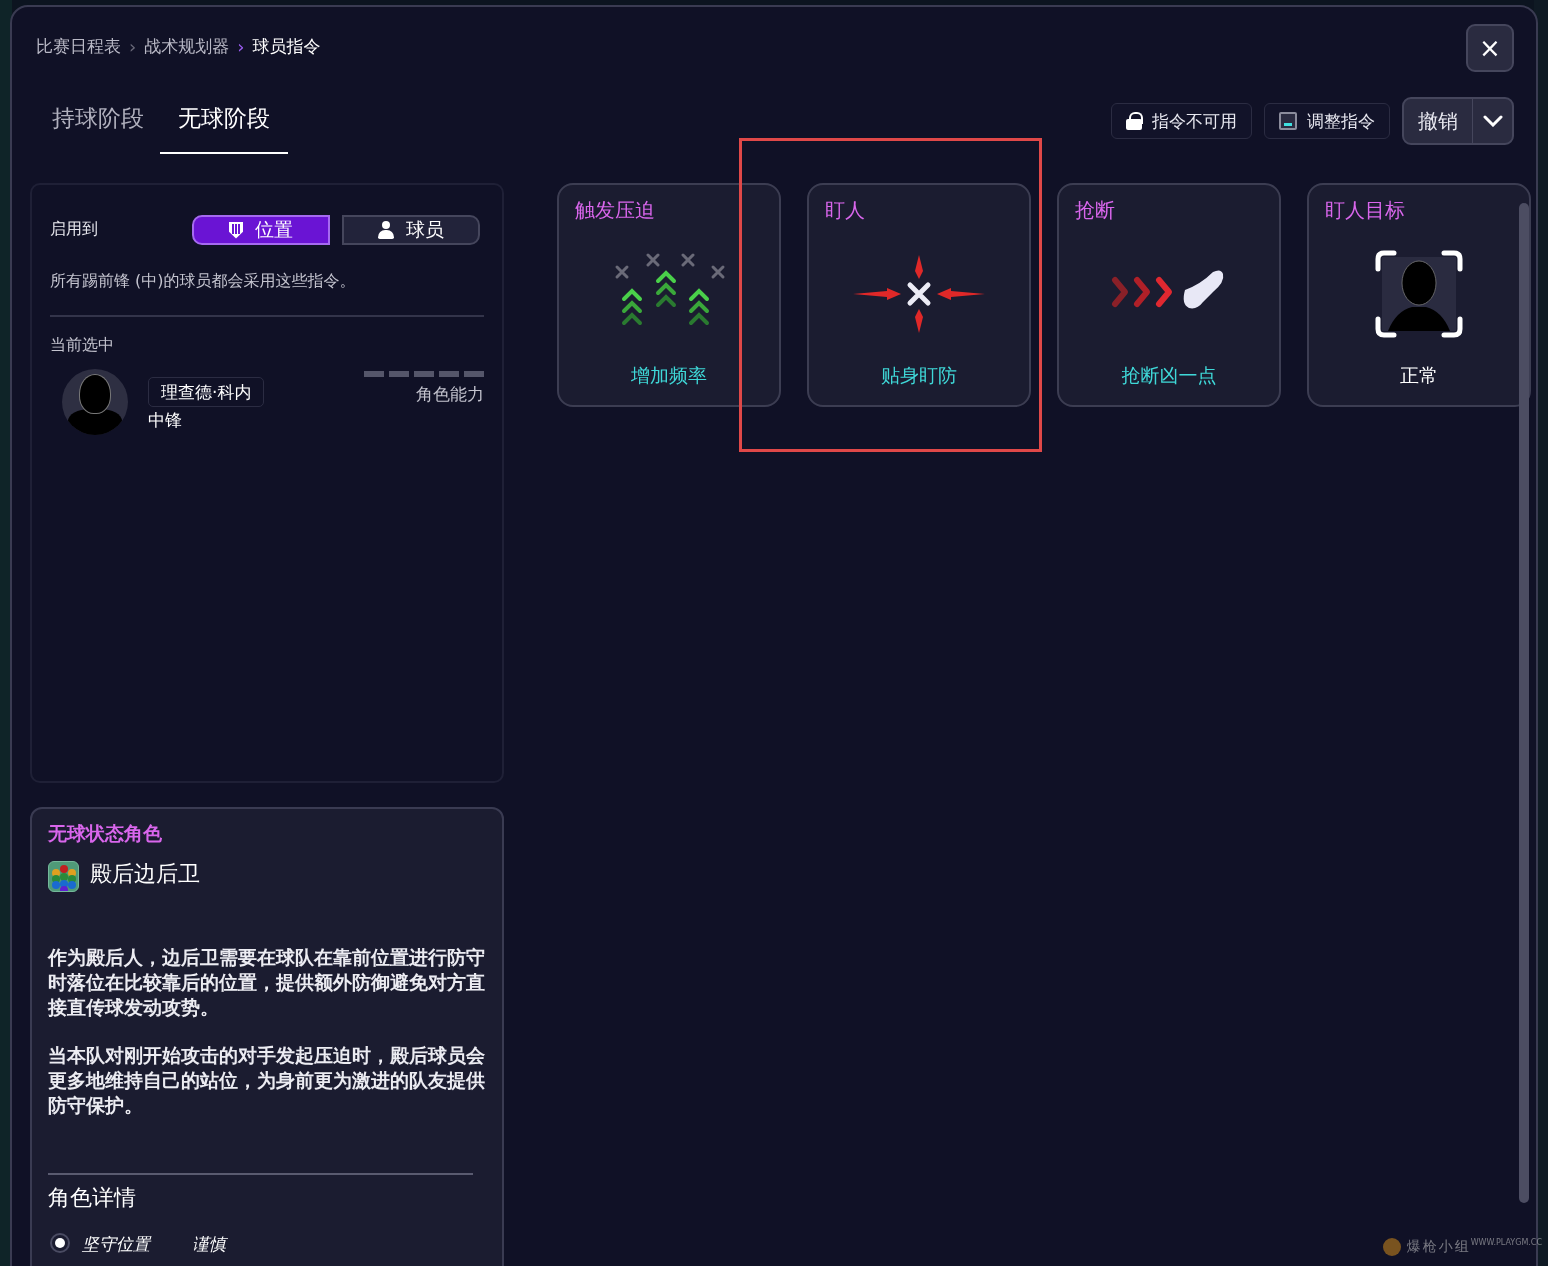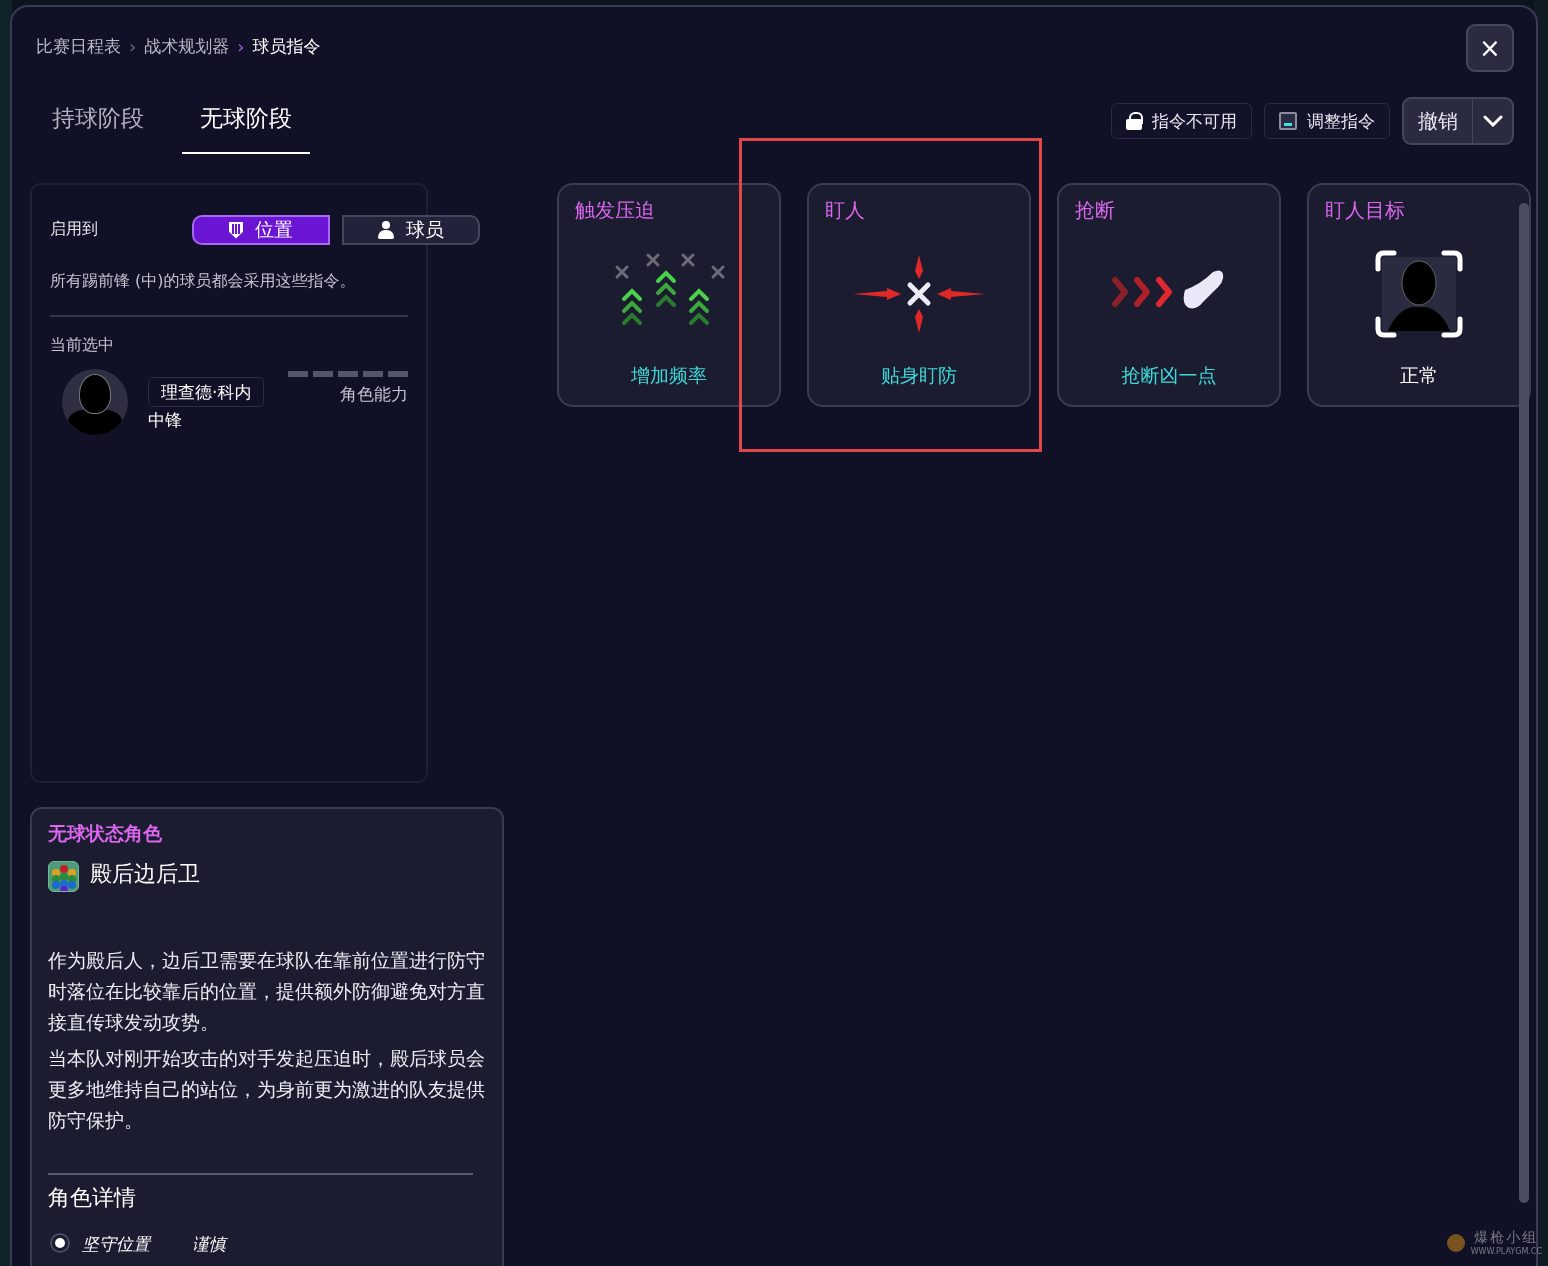--- a/index.html
+++ b/index.html
@@ -8,37 +8,37 @@
   .bg-right { position: absolute; right: 0; top: 0; width: 14px; height: 1266px; background: #0f1a24; }
   .modal { position: absolute; left: 10px; top: 5px; width: 1528px; height: 1280px; background: #101126; border: 2px solid #3a3b52; border-radius: 18px; }
 
   .breadcrumb { position: absolute; left: 24px; top: 28px; display: flex; align-items: center; font-size: 17px; color: #b9b9c6; }
   .breadcrumb .sep { margin: 0 8px; font-size: 18px; color: #6a6a7a; }
   .breadcrumb .sep.active { color: #9a5cf0; }
   .breadcrumb .cur { color: #ffffff; }
 
   .close-btn { position: absolute; right: 22px; top: 17px; width: 48px; height: 48px; background: #2a2b40; border: 2px solid #45465c; border-radius: 9px; display: flex; align-items: center; justify-content: center; color: #fff; font-size: 26px; cursor: pointer; }
 
-  .tabs { position: absolute; left: 40px; top: 92px; display: flex; gap: 56px; }
+  .tabs { position: absolute; left: 40px; top: 92px; display: flex; gap: 34px; }
   .tab { font-size: 23px; color: #b0b0bd; padding: 4px 0 20px; cursor: pointer; position: relative; }
   .tab.active { color: #ffffff; }
   .tab.active::after { content: ""; position: absolute; left: -18px; right: -18px; bottom: 0; height: 2px; background: #fff; }
 
   .top-actions { position: absolute; right: 22px; top: 90px; display: flex; gap: 12px; align-items: center; }
   .pill-btn { height: 36px; padding: 0 14px; border: 1.5px solid #2b2c42; border-radius: 6px; display: flex; align-items: center; gap: 10px; font-size: 17px; color: #e8e8f0; background: #121329; }
   .lock-ico { width: 16px; height: 18px; position: relative; }
   .lock-ico::before { content: ""; position: absolute; left: 3px; top: 0; width: 10px; height: 10px; border: 2.5px solid #fff; border-bottom: none; border-radius: 6px 6px 0 0; }
   .lock-ico::after { content: ""; position: absolute; left: 0; top: 7px; width: 16px; height: 11px; background: #fff; border-radius: 2px; }
   .adjust-ico { width: 18px; height: 18px; border: 2.5px solid #8b8c9c; border-radius: 2px; background: #2a2b40; position: relative; }
   .adjust-ico::after { content: ""; position: absolute; left: 3px; bottom: 2px; width: 8px; height: 3px; background: #3fe0e0; }
   .undo-group { display: flex; height: 48px; border: 2px solid #45465c; border-radius: 9px; background: #2a2b40; overflow: hidden; }
   .undo-btn { padding: 0 14px; display: flex; align-items: center; font-size: 20px; color: #e8e8f0; cursor: pointer; }
   .undo-drop { width: 40px; display: flex; align-items: center; justify-content: center; border-left: 1px solid #45465c; cursor: pointer; }
 
-  .left-panel { position: absolute; left: 18px; top: 176px; width: 398px; height: 600px; border: 2px solid #1f2036; border-radius: 10px; background: #101126; }
+  .left-panel { position: absolute; left: 18px; top: 176px; width: 474px; height: 600px; border: 2px solid #1f2036; border-radius: 10px; background: #101126; }
   .apply-row { position: absolute; left: 18px; top: 34px; font-size: 16px; color: #e8e8ee; }
   .seg { position: absolute; left: 160px; top: 30px; display: flex; gap: 12px; }
   .seg-btn { width: 138px; height: 30px; display: flex; align-items: center; justify-content: center; gap: 12px; font-size: 19px; cursor: pointer; }
   .seg-btn.on { background: #6a14d4; border: 2px solid #a66af0; border-radius: 10px 0 0 10px; color: #fff; }
   .seg-btn.off { background: #22233a; border: 2px solid #45465c; border-radius: 0 10px 10px 0; color: #fff; }
   .shield-ico { width: 14px; height: 17px; background: #fff; clip-path: polygon(0 0,100% 0,100% 60%,50% 100%,0 60%); position: relative; }
   .shield-ico::after { content:""; position:absolute; left:3px; top:2px; width:8px; height:10px; background: repeating-linear-gradient(90deg,#6a14d4 0 2px,#fff 2px 3px); }
   .user-ico { width: 16px; height: 18px; position: relative; }
   .user-ico::before { content:""; position:absolute; left:4px; top:0; width:8px; height:8px; border-radius:50%; background:#fff; }
   .user-ico::after { content:""; position:absolute; left:0; top:9px; width:16px; height:9px; border-radius:8px 8px 2px 2px; background:#fff; }
@@ -52,42 +52,42 @@
   .player-pos { position: absolute; left: 116px; top: 224px; font-size: 17px; color: #fff; }
   .ability-bars { position: absolute; right: 18px; top: 186px; display: flex; gap: 5px; }
   .ability-bars span { width: 20px; height: 6px; background: #55566a; }
   .ability-label { position: absolute; right: 18px; top: 198px; font-size: 17px; color: #c4c4cf; }
 
   .role-panel { position: absolute; left: 18px; top: 800px; width: 474px; height: 480px; border: 2px solid #3a3b52; border-radius: 12px; background: #1b1c30; }
   .role-head { position: absolute; left: 16px; top: 12px; font-size: 19px; color: #d966ec; font-weight: bold; }
   .role-icon { position: absolute; left: 16px; top: 52px; width: 31px; height: 31px; border-radius: 6px; background: #4f9a78; border: 1px solid #74b89a; overflow: hidden; }
   .role-icon i { position: absolute; width: 8px; height: 8px; border-radius: 50%; }
   .role-name { position: absolute; left: 58px; top: 50px; font-size: 22px; color: #fff; }
-  .role-desc { position: absolute; left: 16px; width: 440px; font-size: 19px; line-height: 31px; color: #ececf2; }
+  .role-desc { position: absolute; left: 16px; width: 440px; font-size: 19px; line-height: 25px; color: #ececf2; font-weight: bold; }
   .role-divider { position: absolute; left: 16px; width: 425px; top: 364px; height: 1.5px; background: #5a5b70; }
   .detail-head { position: absolute; left: 16px; top: 374px; font-size: 22px; color: #fff; }
   .detail-row { position: absolute; left: 18px; top: 424px; display: flex; gap: 12px; font-size: 17px; color: #fff; font-style: italic; }
   .radio { width: 20px; height: 20px; border-radius: 50%; border: 2px solid #4a4b62; display: flex; align-items: center; justify-content: center; }
   .radio::after { content: ""; width: 10px; height: 10px; border-radius: 50%; background: #fff; }
   .detail-val { margin-left: 30px; }
 
   .cards { position: absolute; left: 518px; top: 176px; display: flex; gap: 26px; padding-left: 27px; }
   .card { width: 224px; height: 224px; border: 2.5px solid #3c3d52; border-radius: 16px; background: #1b1c30; position: relative; cursor: pointer; }
   .card-title { position: absolute; left: 16px; top: 12px; font-size: 20px; color: #d966ec; }
   .card-value { position: absolute; left: 0; right: 0; top: 178px; text-align: center; font-size: 19px; color: #3fd8d8; }
   .card-value.white { color: #fff; text-align: center; }
   .card-icon { position: absolute; left: 0; right: 0; top: 64px; height: 90px; display: flex; align-items: center; justify-content: center; }
 
   .highlight { position: absolute; left: 727px; top: 131px; width: 303px; height: 314px; border: 3px solid #e04848; pointer-events: none; }
 
   .scrollbar { position: absolute; right: 7px; top: 196px; width: 10px; height: 1000px; border-radius: 5px; background: #4c4d62; }
 
   .watermark { position: absolute; right: 6px; bottom: 10px; display: flex; align-items: center; gap: 6px; opacity: .55; }
   .wm-ball { width: 18px; height: 18px; border-radius: 50%; background: #d08a1a; }
-  .wm-text { display: flex; flex-direction: column; align-items: center; }
+  .wm-text { display: flex; flex-direction: row; align-items: flex-start; }
   .wm-cn { font-size: 14px; color: #ccc; font-family: "DejaVu Serif", serif; letter-spacing: 2px; }
   .wm-en { font-size: 8px; color: #ccc; }
 </style>
 </head>
 <body>
 
 <div class="bg-left"></div>
 <div class="bg-right"></div>
 
 <div class="modal">

